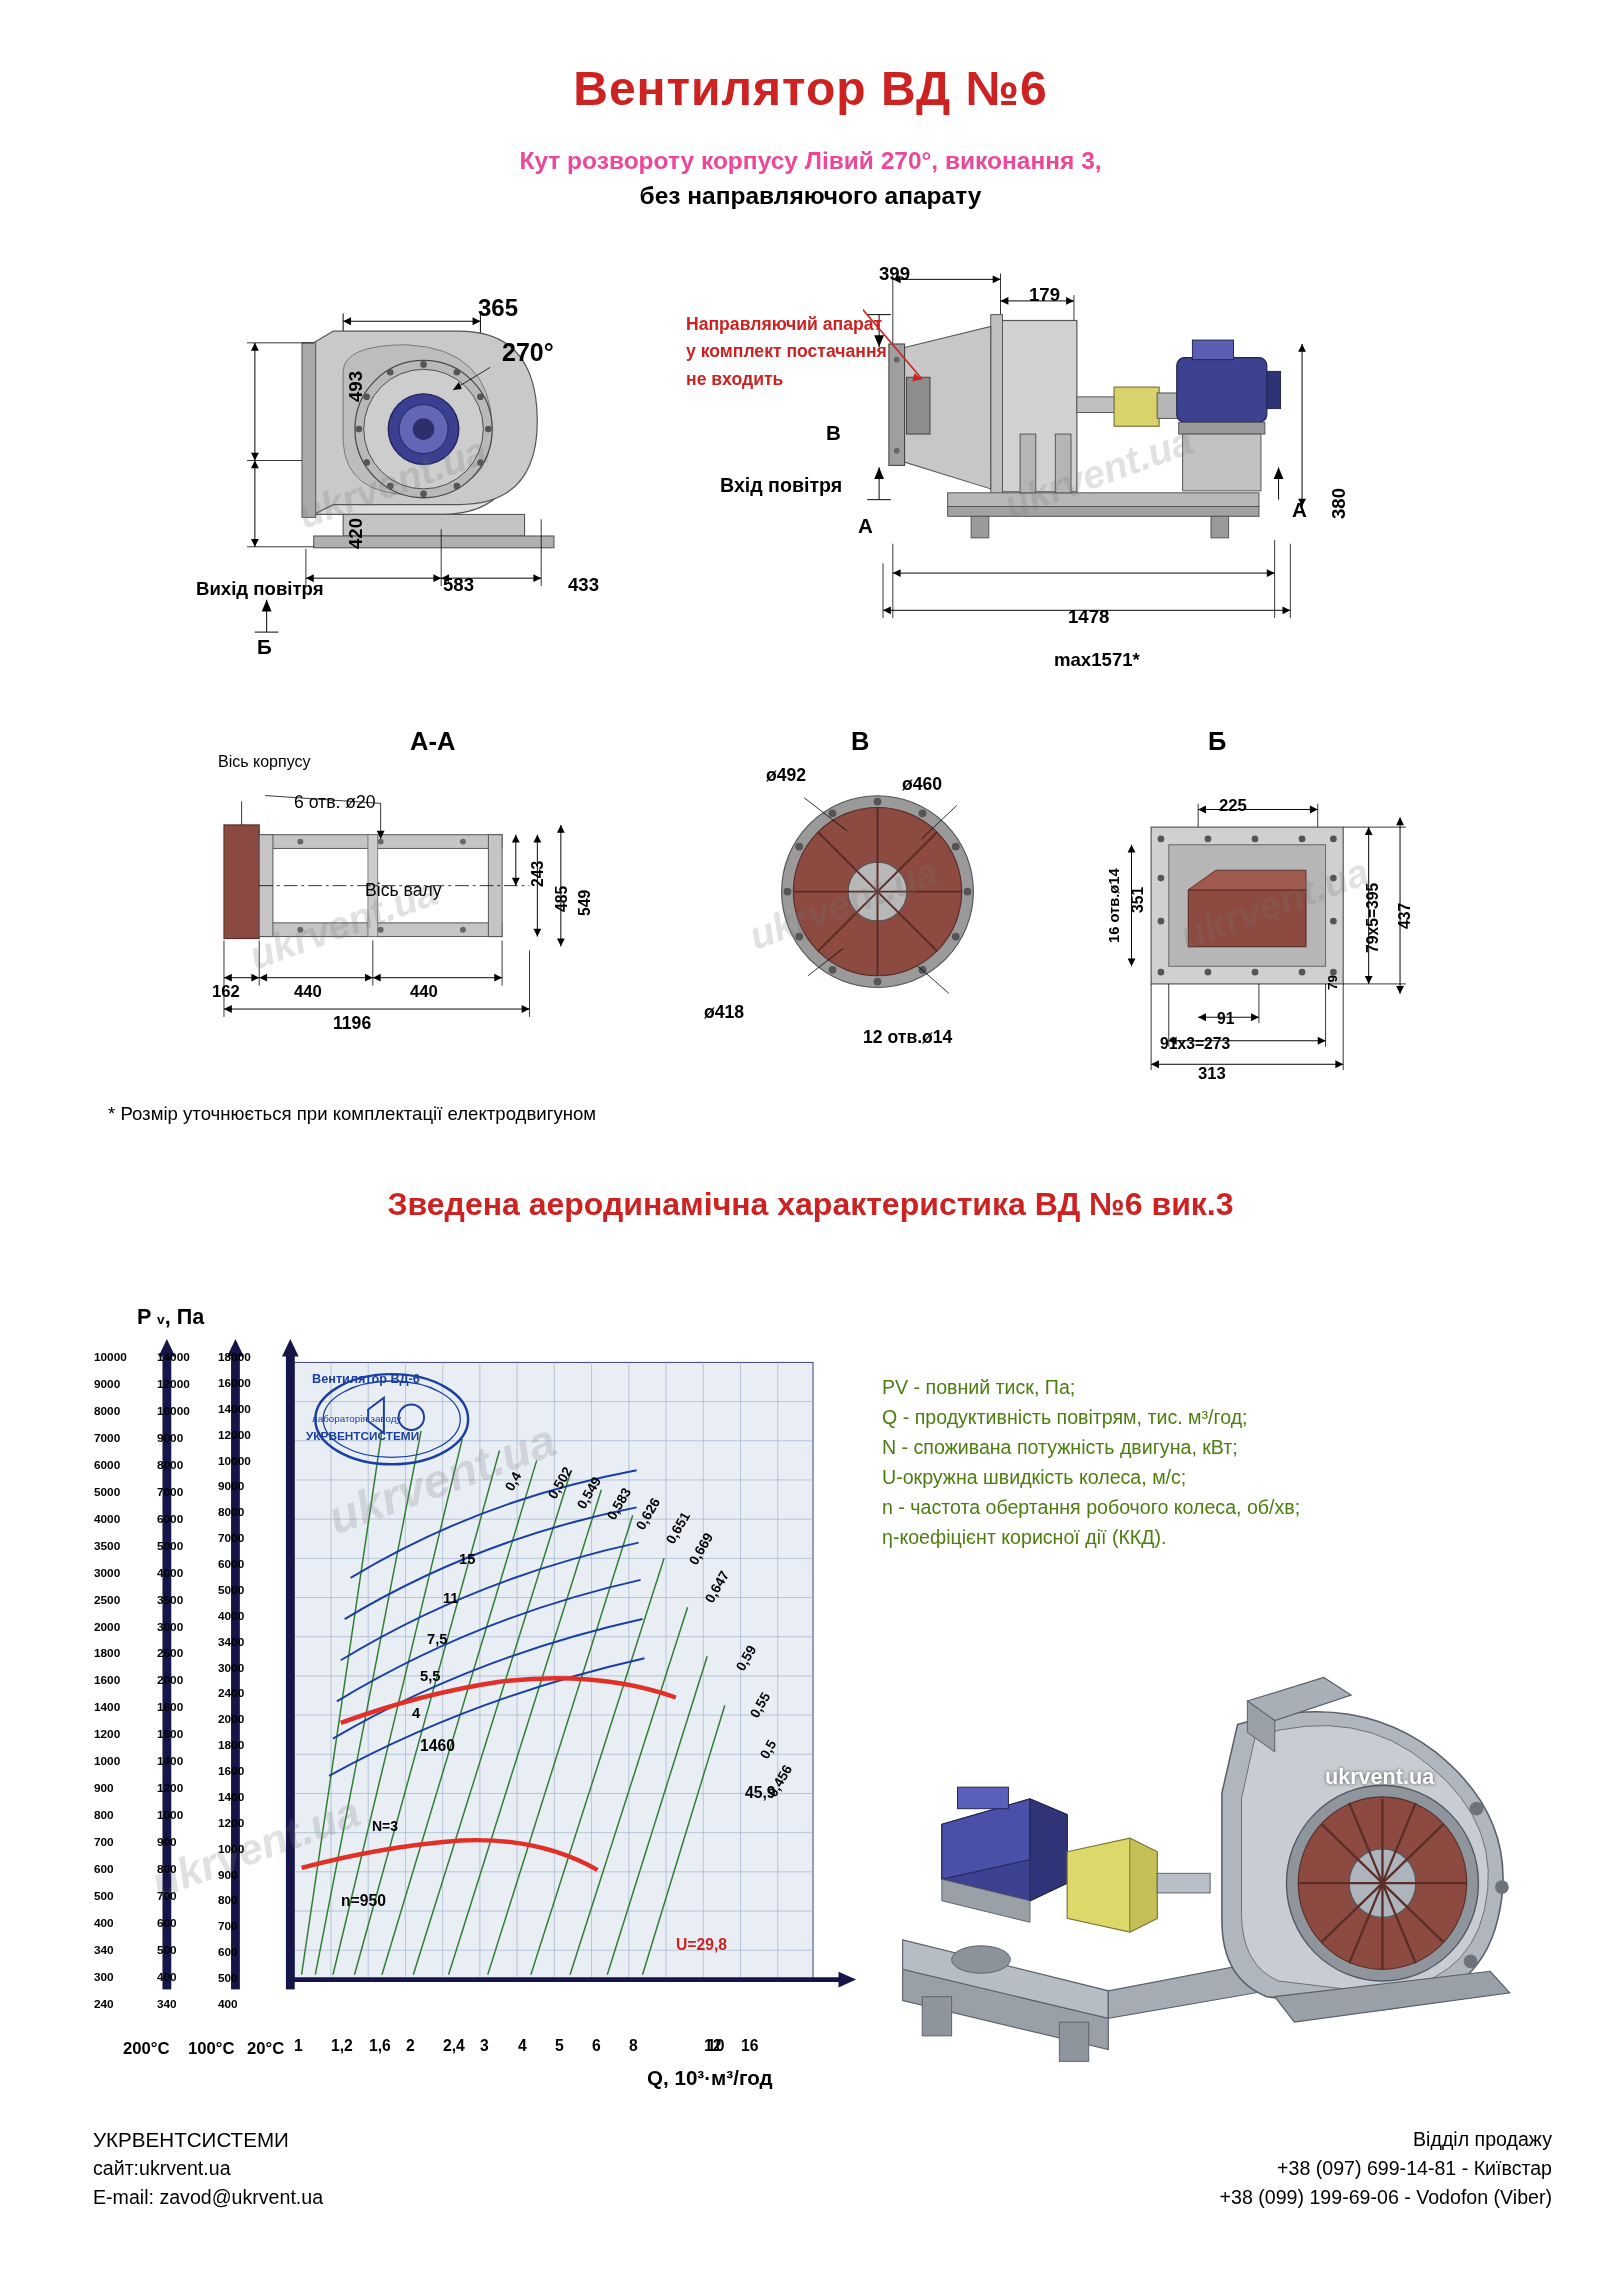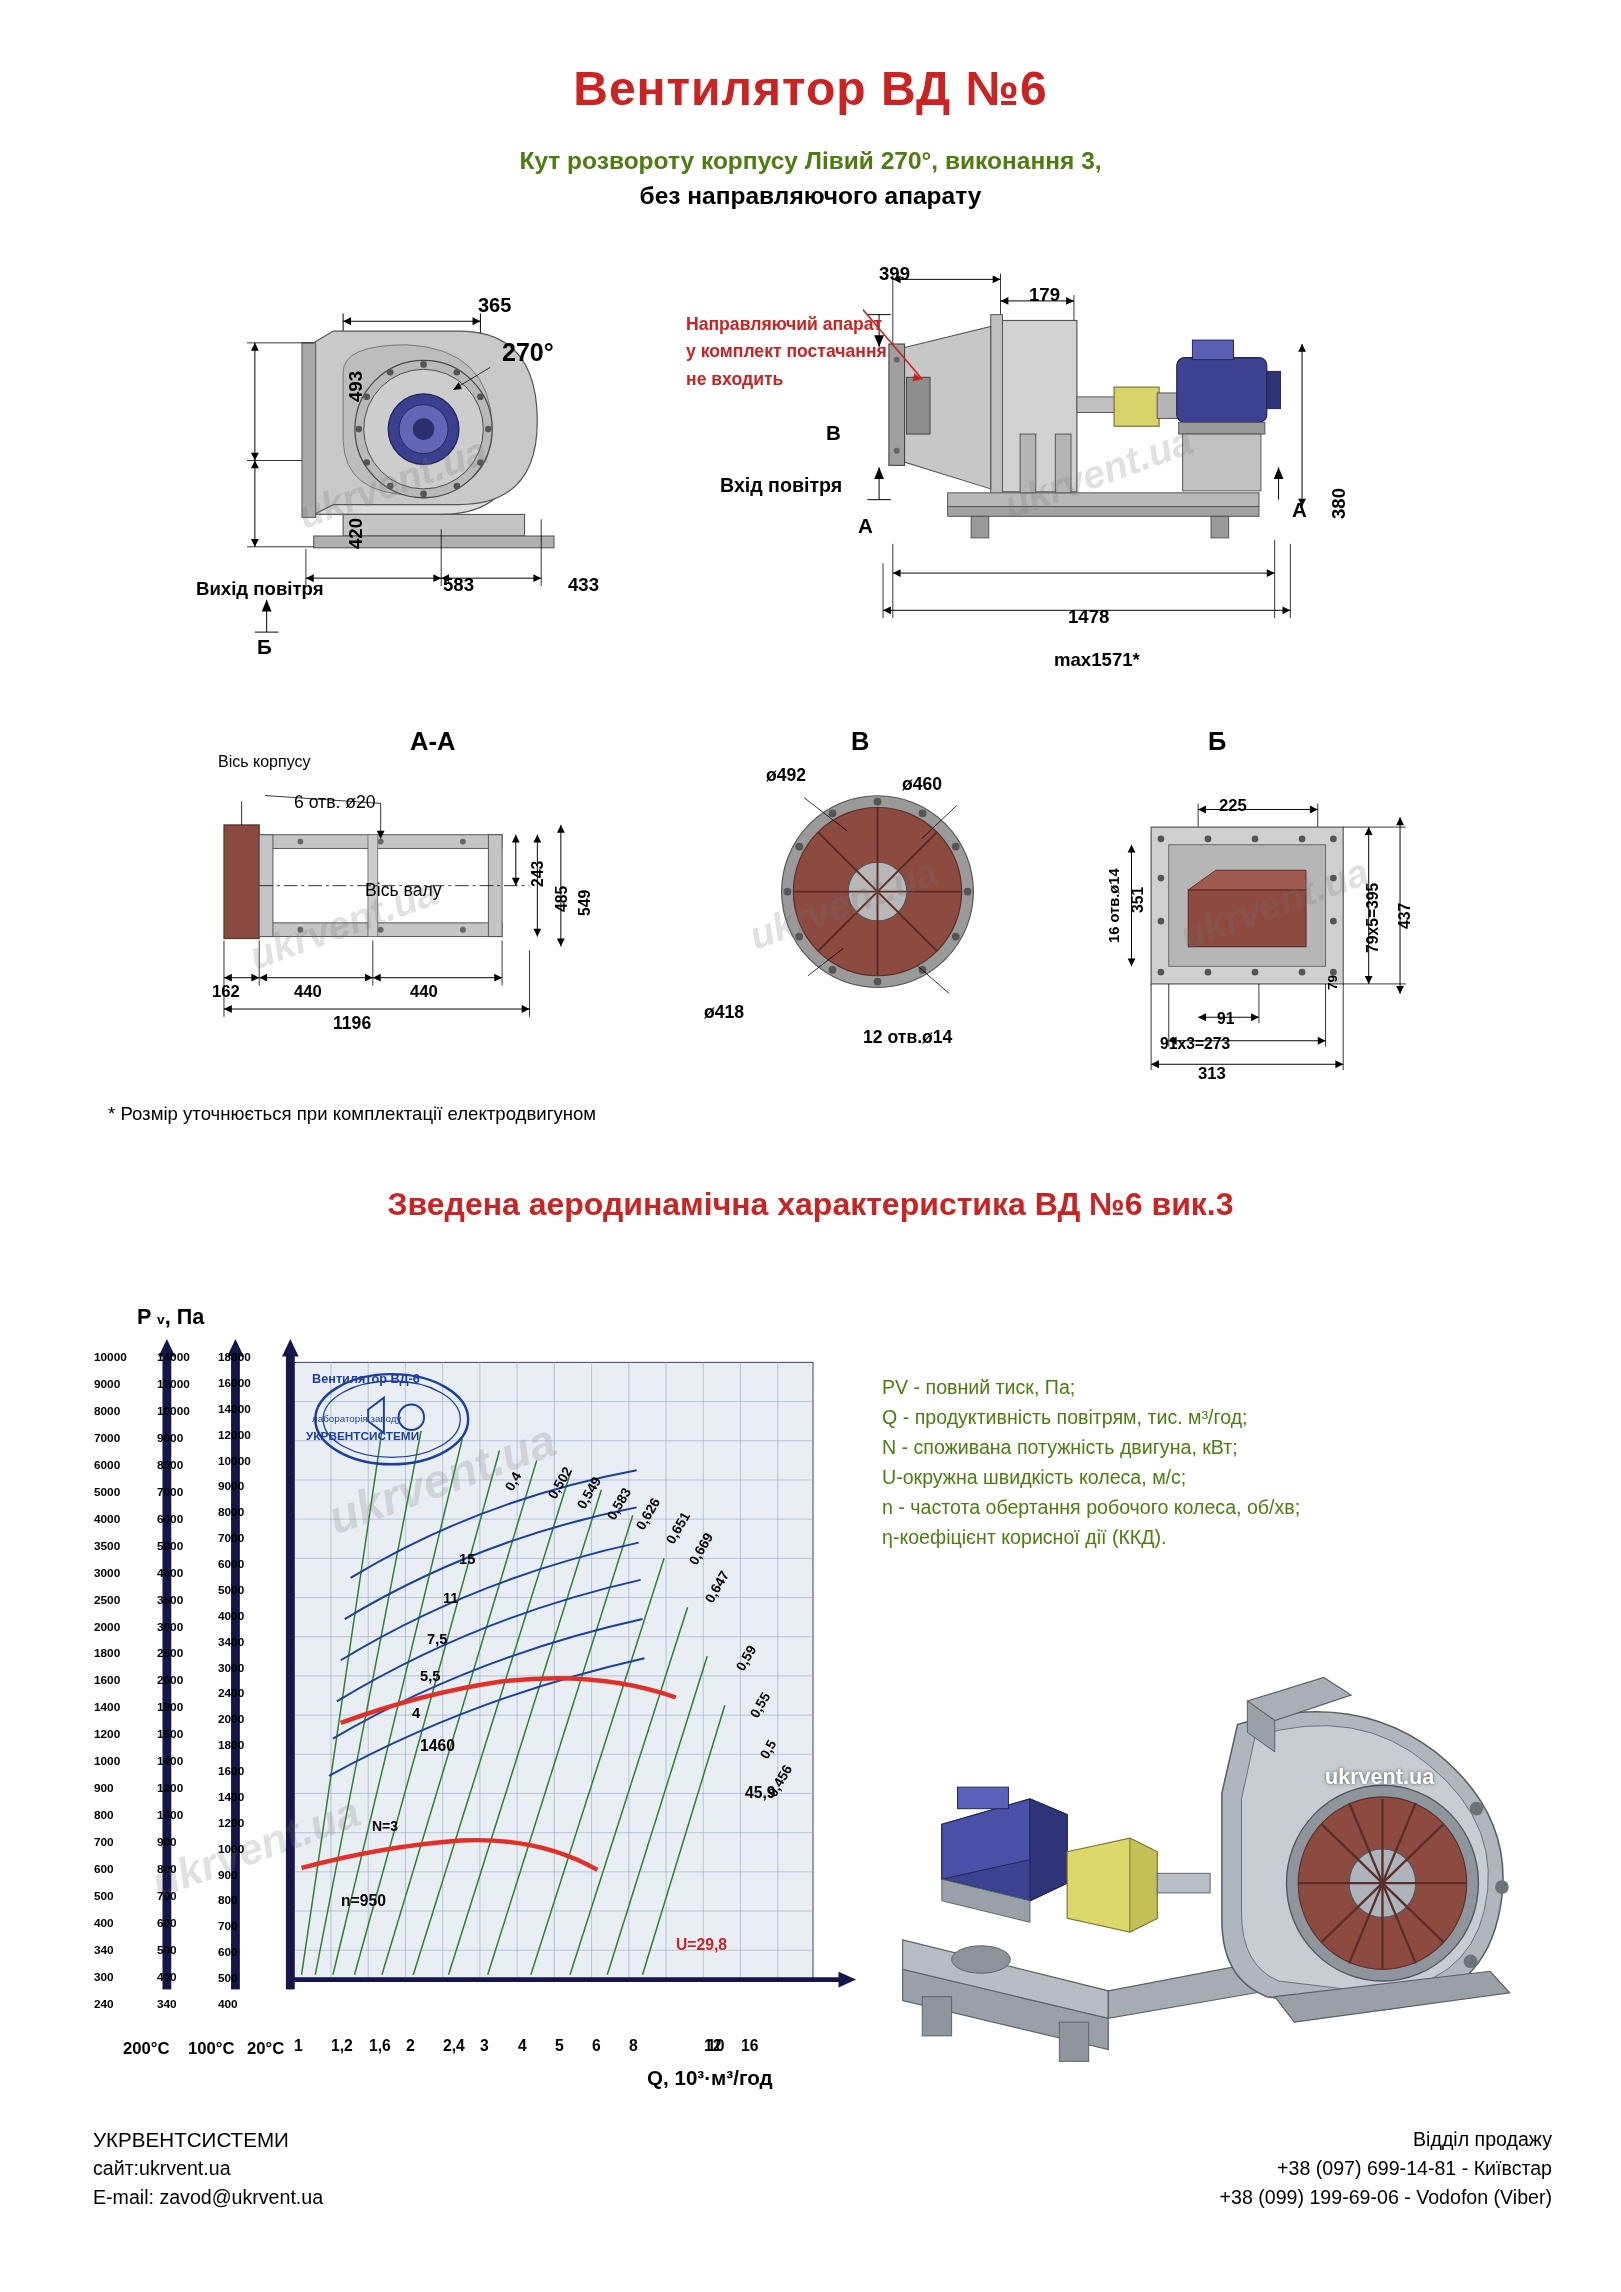--- a/index.html
+++ b/index.html
@@ -34,21 +34,21 @@
     letter-spacing: 1px;
   }
   .title-sub1 {
     position: absolute;
     top: 147px;
     left: 0;
     width: 1621px;
     text-align: center;
     font-size: 24.5px;
     font-weight: bold;
-    color: #4d7c0f;
+    color: #ec4899;
   }
   .title-sub2 {
     position: absolute;
     top: 182px;
     left: 0;
     width: 1621px;
     text-align: center;
     font-size: 24.5px;
     font-weight: bold;
     color: #000;
@@ -211,21 +211,21 @@
       <line class="thin" x1="352" y1="240" x2="352" y2="308"></line>
 
       <line class="thin" x1="300" y1="85" x2="262" y2="108"></line>
       <polygon points="262,108 271,107 268,100" fill="#000"></polygon>
 
       <line class="dim-line" x1="72" y1="355" x2="72" y2="322"></line>
       <polygon points="72,322 67,334 77,334" fill="#000"></polygon>
       <line class="dim-line" x1="60" y1="355" x2="84" y2="355"></line>
     </svg>
   </div>
-  <div class="t b" style="left:478px; top:294px; font-size:20px;">365</div>
+  <div class="t b" style="left:478px; top:294px; font-size:24px;">365</div>
   <div class="t b" style="left:502px; top:338px; font-size:25px;">270°</div>
   <div class="t b rot" style="left:345px; top:402px; font-size:18.6px; transform:rotate(-90deg); transform-origin:left top;">493</div>
   <div class="t b rot" style="left:345px; top:549px; font-size:18.6px; transform:rotate(-90deg); transform-origin:left top;">420</div>
   <div class="t b" style="left:443px; top:574px; font-size:18.6px;">583</div>
   <div class="t b" style="left:568px; top:574px; font-size:18.6px;">433</div>
   <div class="t b" style="left:196px; top:578px; font-size:18.6px;">Вихід повітря</div>
   <div class="t b" style="left:257px; top:635px; font-size:20.6px;">Б</div>
 
   <div class="dwg" style="left:863px; top:250px;">
     <svg width="510" height="421" viewBox="0 0 520 430">

